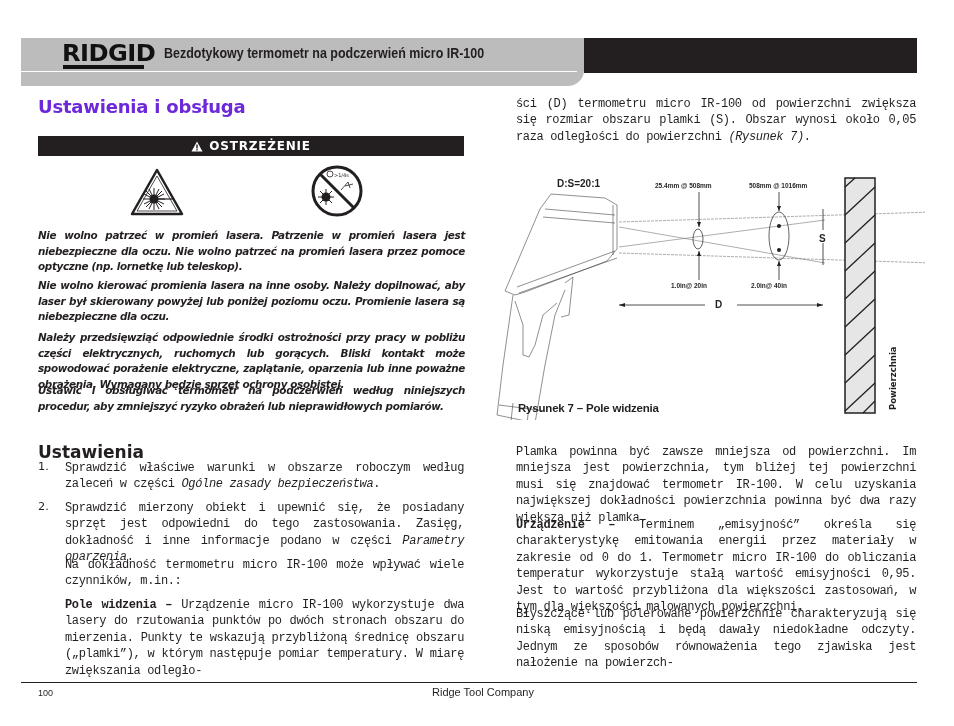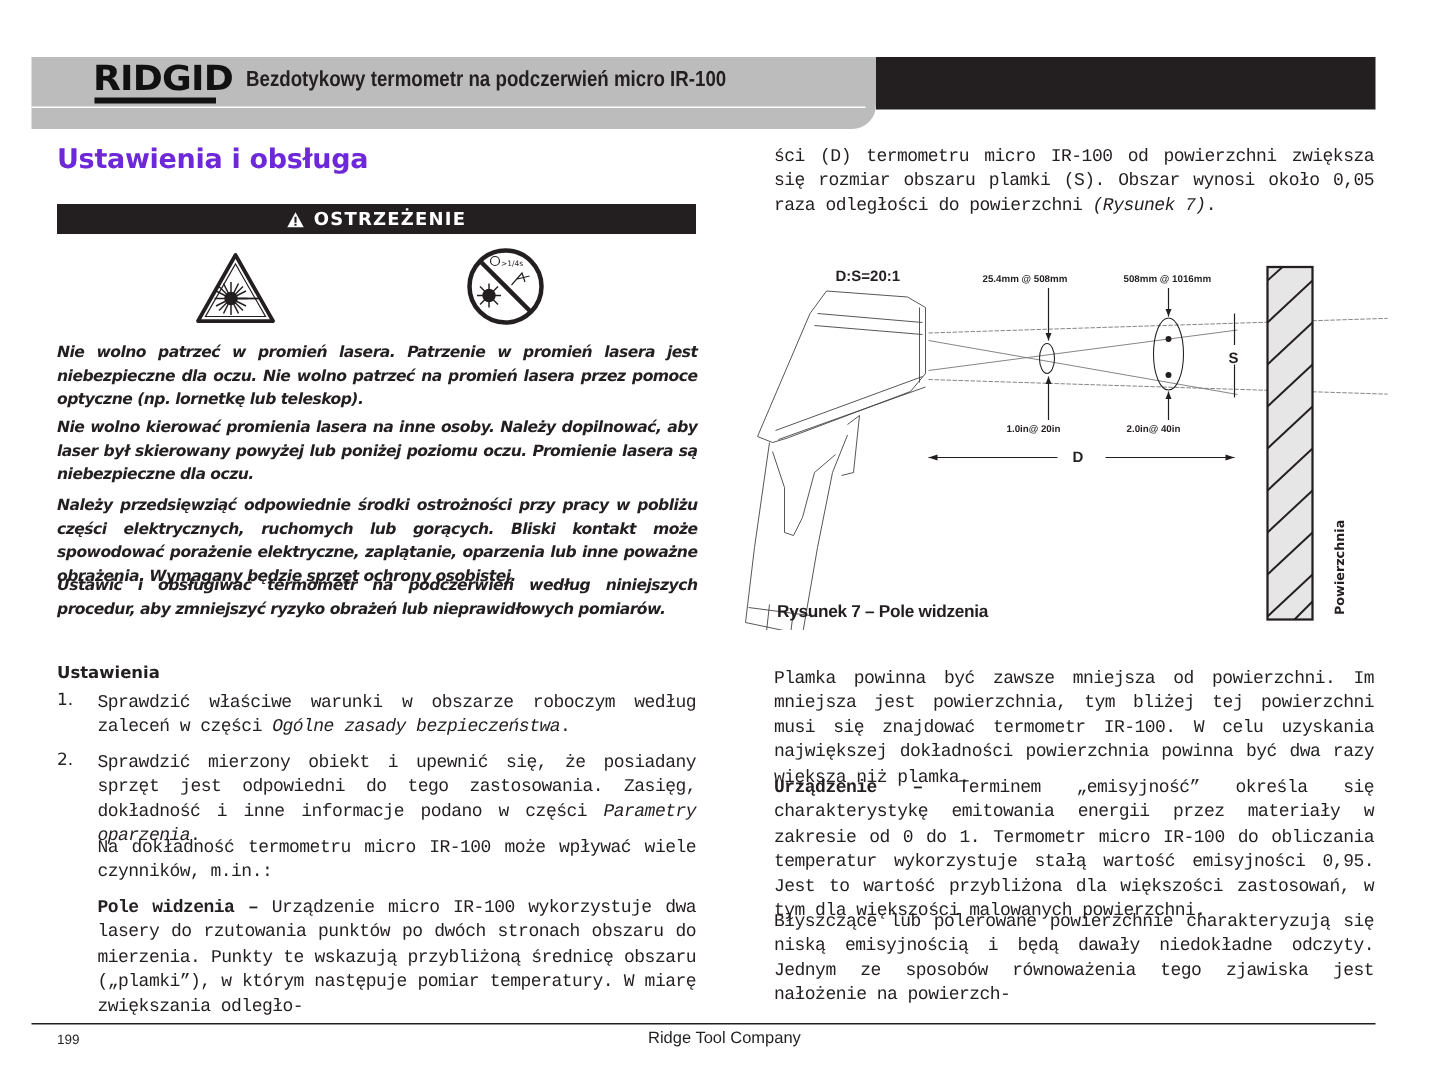--- a/index.html
+++ b/index.html
@@ -17,21 +17,21 @@
 
   
   .section-title { position: absolute; left: 38px; top: 96px; font-family: "DejaVu Sans", sans-serif; font-weight: bold; font-size: 18px; color: #6d28d9; letter-spacing: -0.2px; }
   .warn-bar { position: absolute; left: 38px; top: 136px; width: 426px; height: 20px; background: #231f20; color: #fff; display: flex; align-items: center; justify-content: center; gap: 6px; }
   .warn-bar .lbl { font-family: "DejaVu Sans", sans-serif; font-weight: bold; font-size: 12px; letter-spacing: 0.8px; text-align: right; }
   .warn-icon { width: 12px; height: 11px; }
   .sym1 { position: absolute; left: 130px; top: 168px; width: 54px; height: 48px; }
   .sym2 { position: absolute; left: 310px; top: 164px; width: 54px; height: 54px; }
 
   .bold-p { position: absolute; left: 38px; width: 427px; font-family: "DejaVu Sans", sans-serif; font-weight: bold; font-size: 10.4px; line-height: 15.5px; text-align: justify; letter-spacing: -0.35px; font-style: italic; }
-  .sub-title { position: absolute; left: 38px; top: 442px; font-family: "DejaVu Sans", sans-serif; font-weight: bold; font-size: 11px; }
+  .sub-title { position: absolute; left: 38px; top: 442px; font-family: "DejaVu Sans", sans-serif; font-weight: bold; font-size: 17px; }
   .body-p { position: absolute; font-family: Liberation Mono, monospace; font-size: 12px; line-height: 16.4px; text-align: justify; letter-spacing: -0.35px; }
   .num { position: absolute; left: 38px; font-family: "DejaVu Sans", sans-serif; font-size: 11.3px; }
   .body-p em { font-style: italic; }
   .body-p b { font-weight: bold; }
 
   
   .figure { position: absolute; left: 485px; top: 165px; width: 440px; height: 255px; }
   .fig-caption { position: absolute; left: 490px; top: 402px; font-family: Liberation Sans, sans-serif; font-weight: bold; font-size: 11.5px; letter-spacing: -0.2px; margin-left: 28px; }
 
   
@@ -203,14 +203,14 @@
 
 <div class="body-p" style="left:516px; top:444px; width:400px;">Plamka powinna być zawsze mniejsza od powierzchni. Im mniejsza jest powierzchnia, tym bliżej tej powierzchni musi się znajdować termometr IR-100.  W celu uzyskania największej dokładności powierzchnia powinna być dwa razy większa niż plamka.</div>
 
 <div class="body-p" style="left:516px; top:517px; width:400px;">
   <b>Urządzenie –</b><span> Terminem „emisyjność” określa się charakterystykę emitowania energii przez materiały w zakresie od 0 do 1. Termometr micro IR-100 do obliczania temperatur wykorzystuje stałą wartość emisyjności 0,95. Jest to wartość przybliżona dla większości zastosowań, w tym dla większości malowanych powierzchni.</span>
 </div>
 
 <div class="body-p" style="left:516px; top:606px; width:400px;">Błyszczące lub polerowane powierzchnie charakteryzują się niską emisyjnością i będą dawały niedokładne odczyty. Jednym ze sposobów równoważenia tego zjawiska jest nałożenie na powierzch-</div>
 
 <div class="foot-line"></div>
-<div class="page-num">199</div>
+<div class="page-num">100</div>
 <div class="company">Ridge Tool Company</div>
 
 </body></html>

